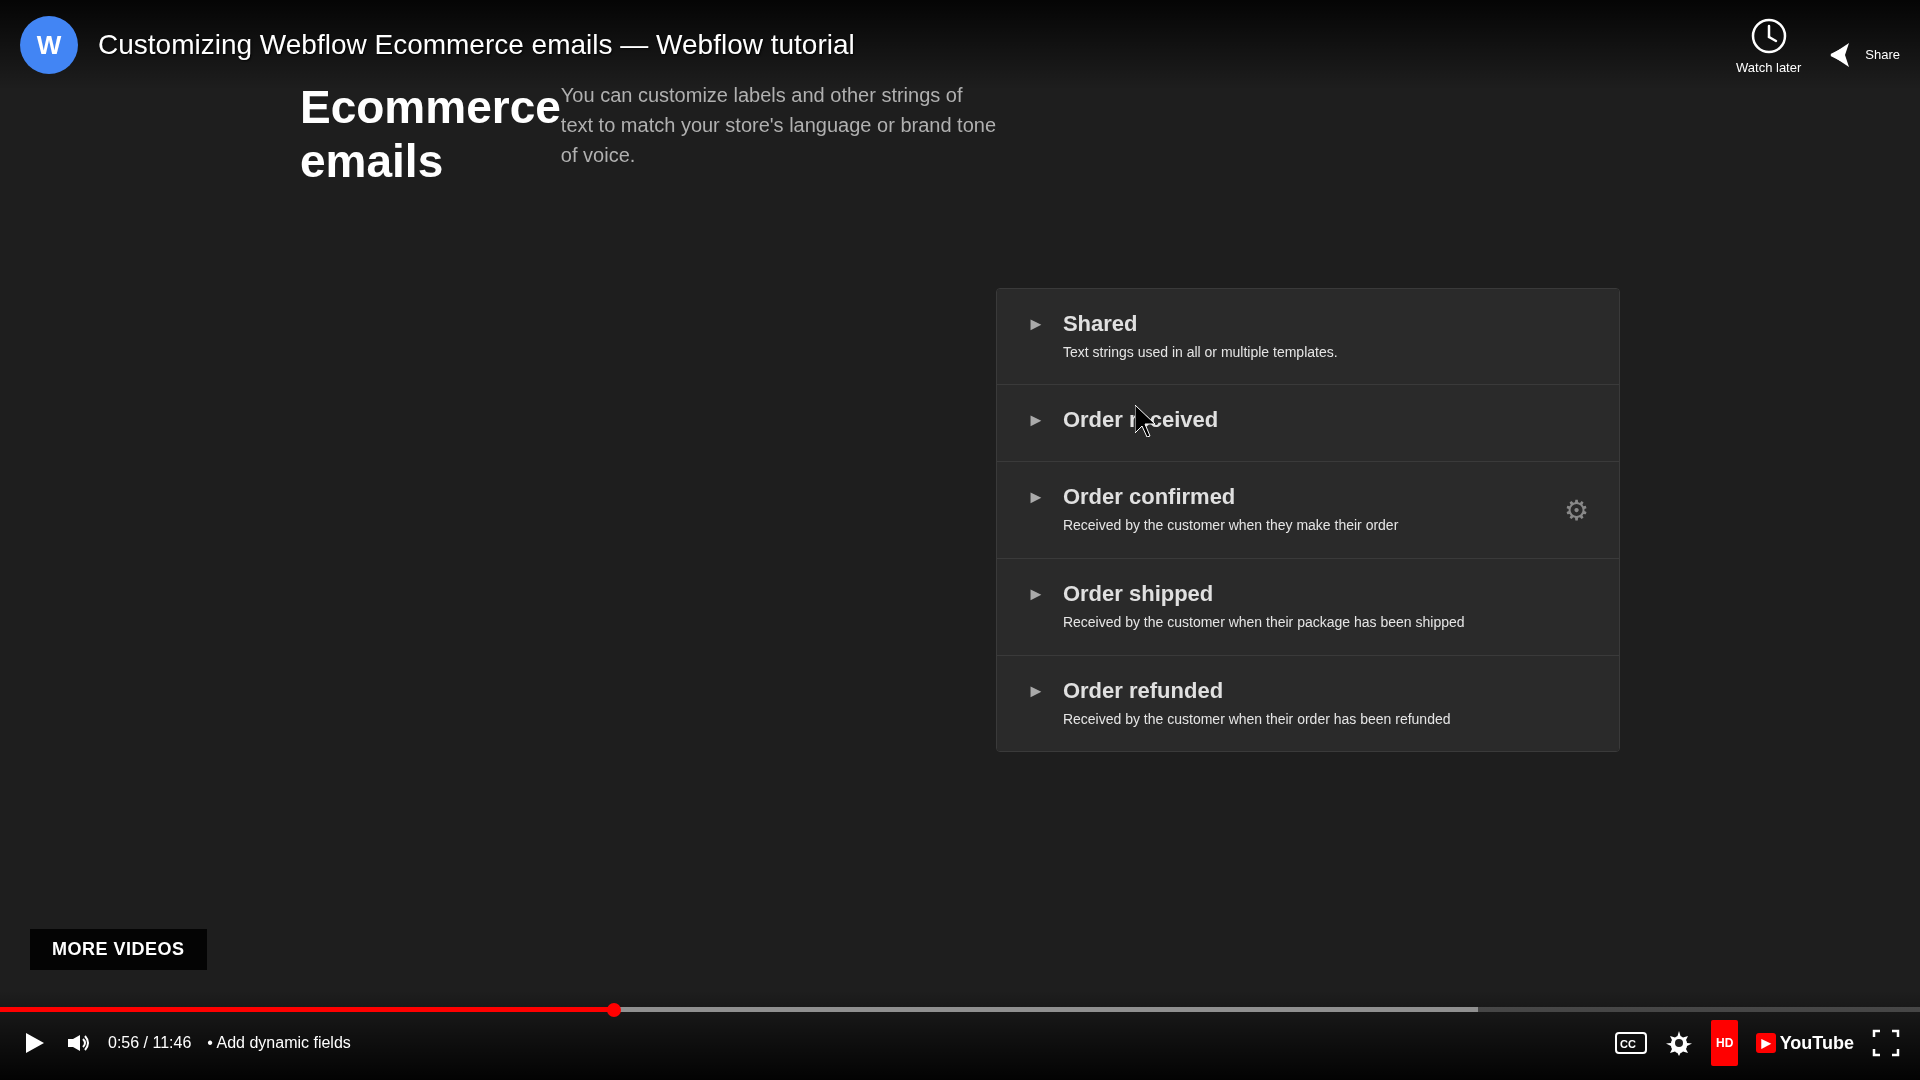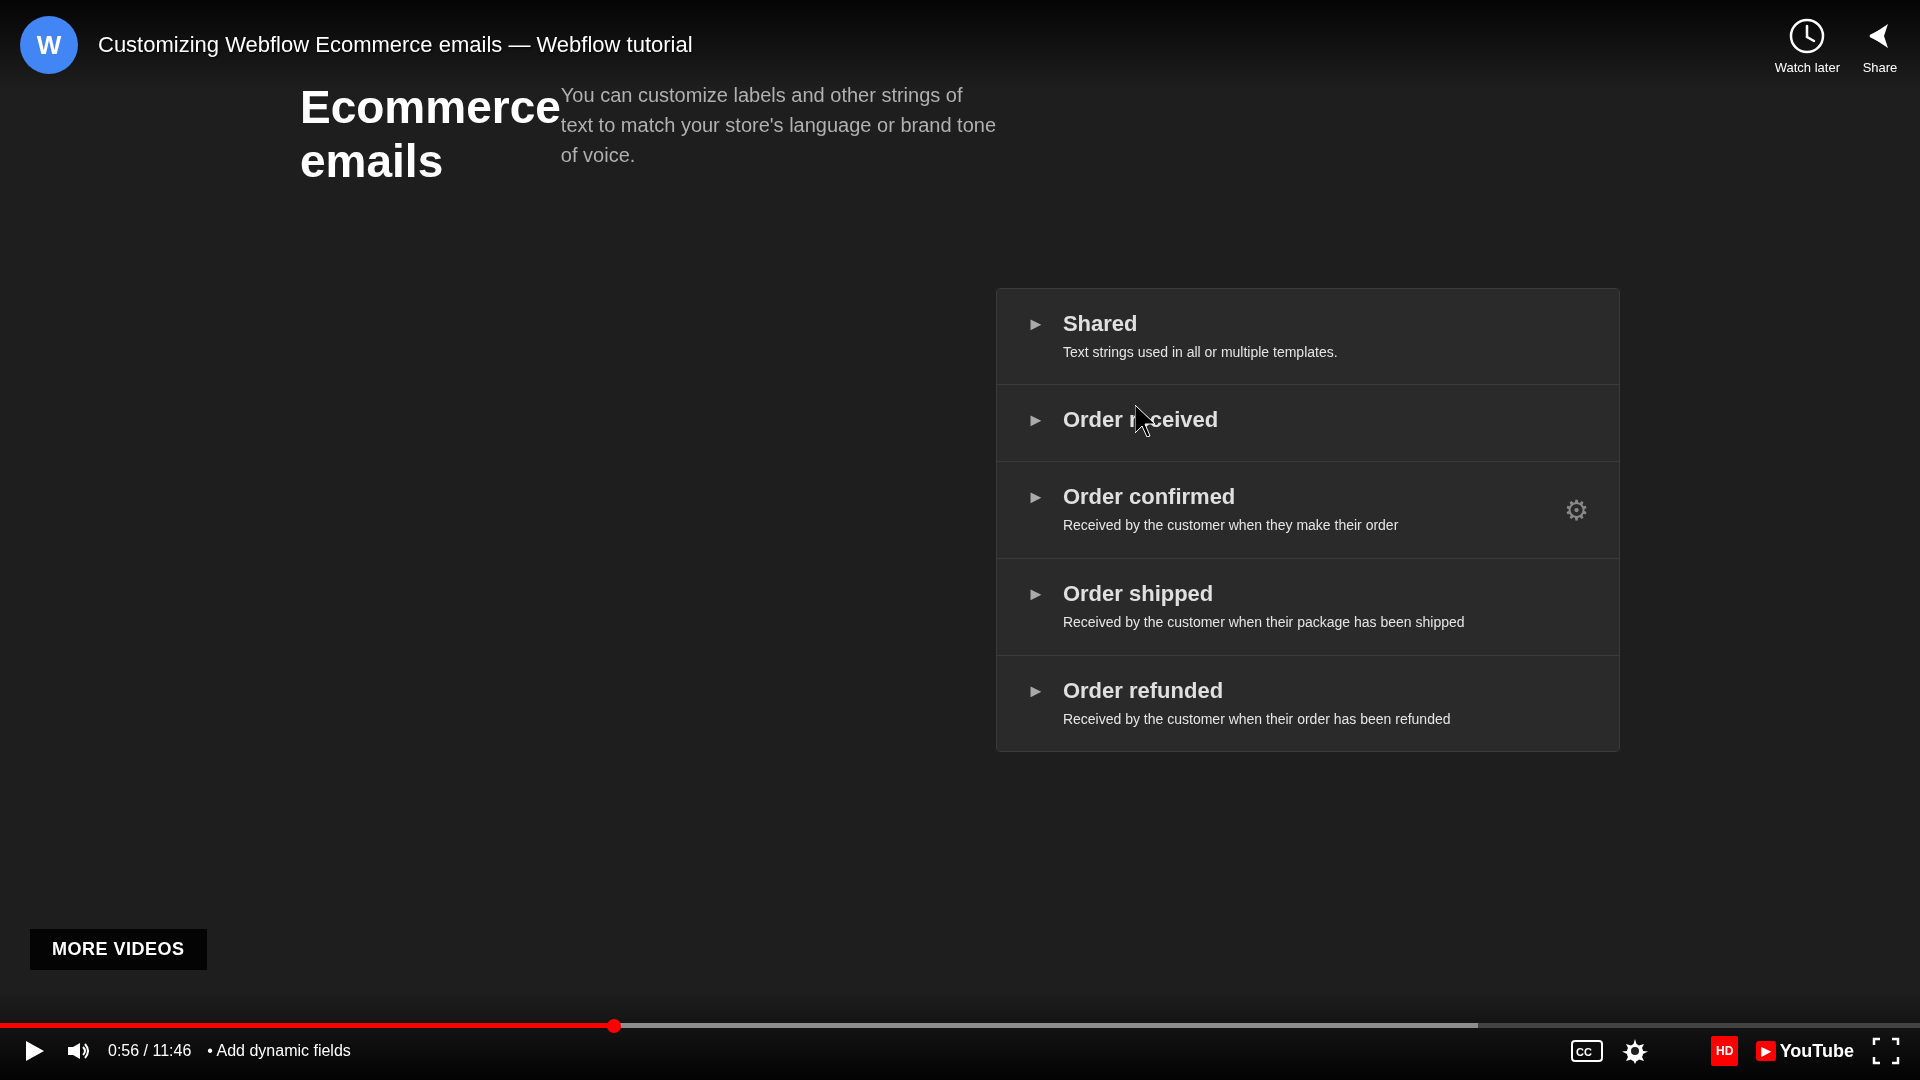--- a/index.html
+++ b/index.html
@@ -43,21 +43,21 @@
       align-items: center;
       justify-content: center;
       color: white;
       font-size: 26px;
       font-weight: bold;
       flex-shrink: 0;
     }
 
     .video-title {
       color: white;
-      font-size: 22px;
+      font-size: 28px;
       margin-left: 20px;
       flex: 1;
       font-weight: 400;
       text-shadow: 1px 1px 2px rgba(0,0,0,0.8);
     }
 
     .top-right-controls {
       display: flex;
       align-items: flex-end;
       gap: 20px;
@@ -78,21 +78,21 @@
       height: 40px;
     }
 
     .watch-later-label {
       font-size: 13px;
       color: white;
     }
 
     .share-btn {
       display: flex;
-      flex-direction: column;
+      flex-direction: row;
       align-items: center;
       gap: 4px;
       cursor: pointer;
       color: white;
     }
 
     .share-btn svg {
       width: 40px;
       height: 40px;
     }
@@ -318,23 +318,22 @@
       color: white;
       cursor: pointer;
     }
 
     
     .hd-badge {
       background: #ff0000;
       color: white;
       font-size: 12px;
       font-weight: bold;
-      padding: 8px 5px;
+      padding: 16px 5px;
       border-radius: 2px;
-      margin-left: 44px;
     }
   </style>
 </head>
 <body>
 
 <div class="video-container">
 
   <div class="top-bar">
     <div class="channel-avatar">
       <span>W</span>

